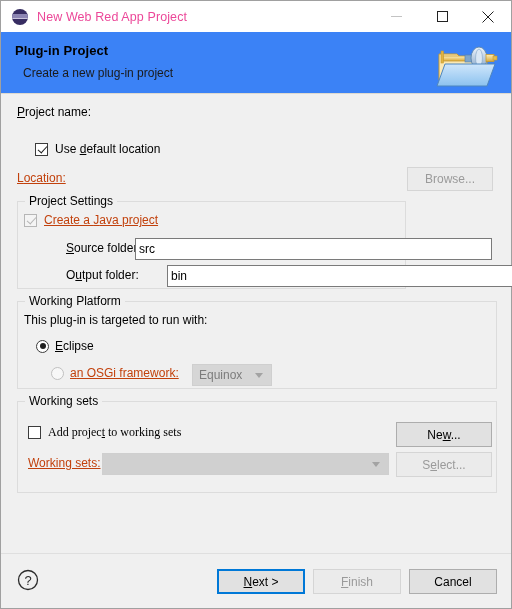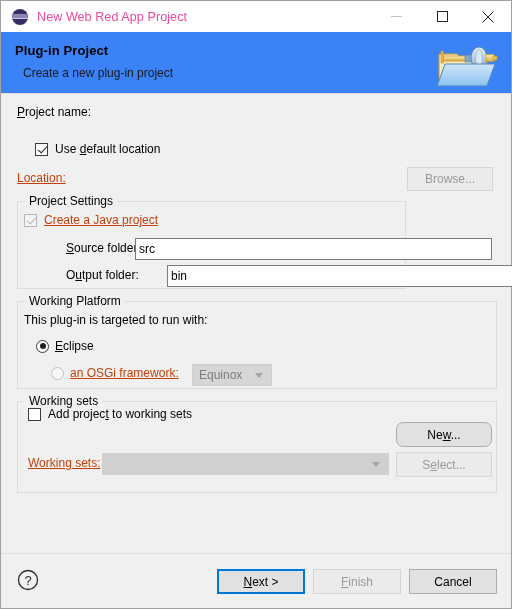--- a/index.html
+++ b/index.html
@@ -413,25 +413,25 @@
       </div>
       <div class="combo" style="position:absolute; left:163px; top:62px; width:80px;margin-left:11px;">
         <span>Equinox</span>
         <span class="arrow"></span>
       </div>
     </div>
 
     <div class="group" style="left:16px; top:307px; width:480px; height:92px;">
       <div class="group-title">Working sets</div>
 
-      <div class="row" style="left:10px; top:5px;">
+      <div class="row" style="left:10px; top:23px;font-family:Liberation Serif, serif;">
         <span class="cb"></span>
         <label class="fld">Add projec<span class="u">t</span> to working sets</label>
       </div>
-      <div class="btn" style="position:absolute; left:378px; top:20px; width:96px; height:25px;border-radius:7px;">
+      <div class="btn" style="position:absolute; left:378px; top:20px; width:96px; height:25px;">
         <span>Ne<span class="u">w</span>...</span>
       </div>
 
       <div class="row" style="left:10px; top:54px;">
         <label class="fld dim">W<span class="u">o</span>rking sets:</label>
       </div>
       <div class="combo wide" style="position:absolute; left:84px; top:51px; width:287px;">
         <span></span>
         <span class="arrow"></span>
       </div>

